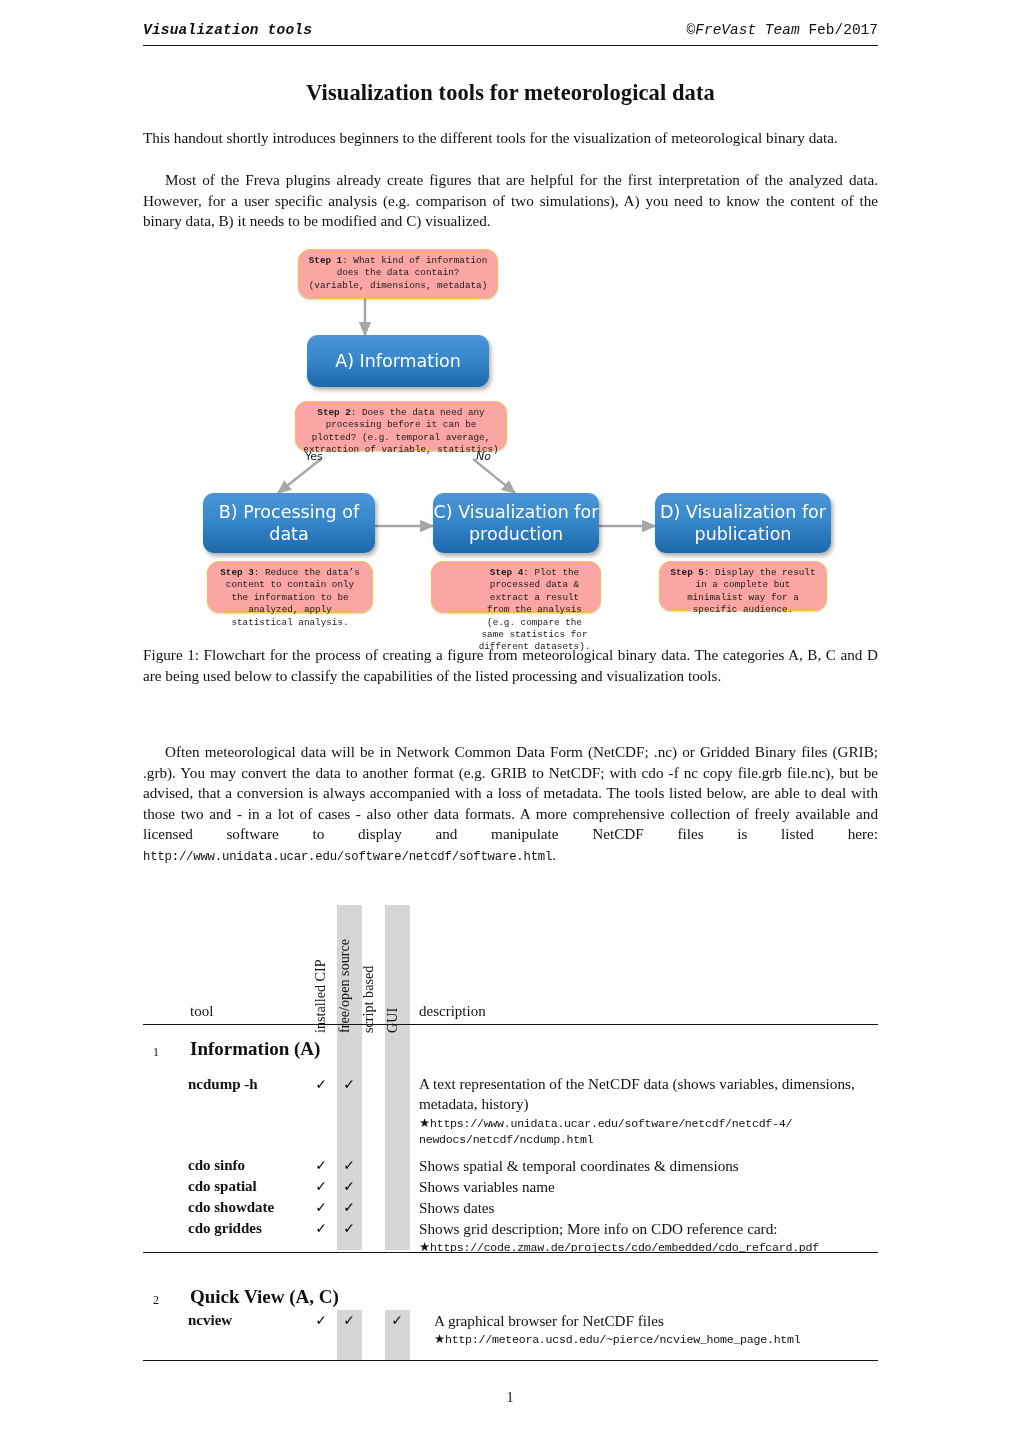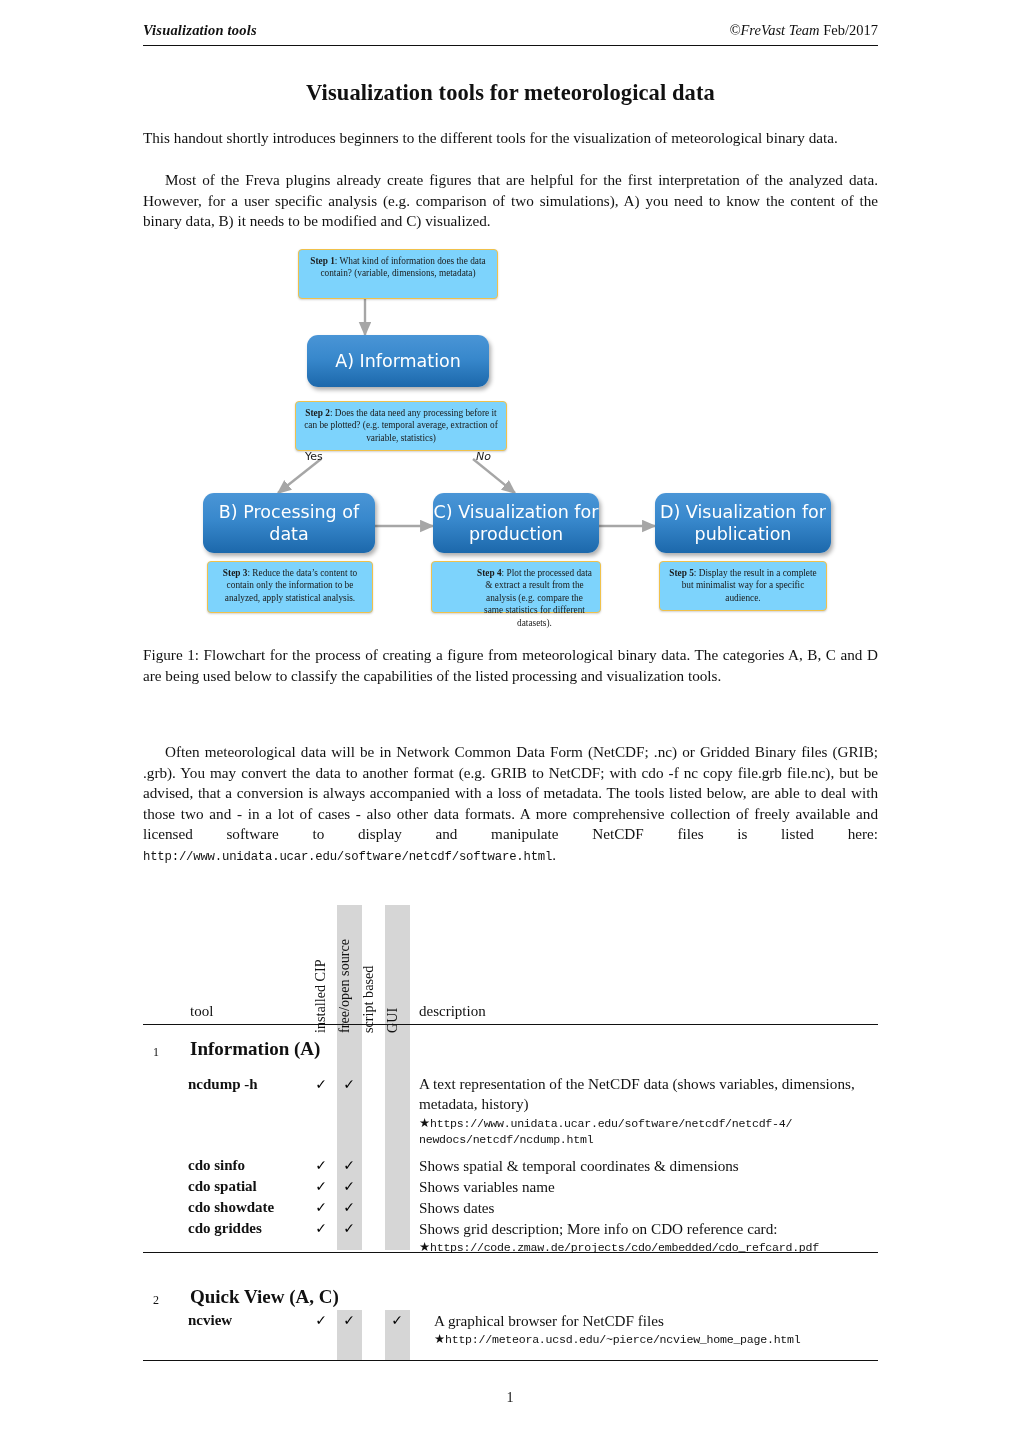--- a/index.html
+++ b/index.html
@@ -25,20 +25,21 @@
   
   .runhead {
     position: absolute;
     left: 143px;
     top: 22px;
     width: 735px;
     display: flex;
     justify-content: space-between;
     align-items: baseline;
     font-size: 14.5px;
+    font-family: Liberation Mono, monospace;
   }
   .runhead-left {
     font-style: italic;
     font-weight: bold;
     letter-spacing: .2px;
   }
   .runhead-right {
     font-size: 14.5px;
   }
   .runhead-right .cpy { font-style: italic; }
@@ -86,25 +87,25 @@
     left: 143px;
     top: 243px;
     width: 735px;
     height: 385px;
   }
   .fbox {
     position: absolute;
     box-sizing: border-box;
   }
   .step {
-    background: #7dd3fc;
+    background: #fca5a5;
     border: 1.4px solid #f0c14b;
-    border-radius: 4px;
+    border-radius: 12px;
     color: #1a1a1a;
-    font-family: Liberation Serif, serif;
+    font-family: Liberation Mono, monospace;
     font-size: 9.3px;
     line-height: 12.4px;
     text-align: center;
     padding: 5px 7px;
     box-shadow: 0 1px 2px rgba(0,0,0,.18);
   }
   .step b { font-weight: bold; }
   .blue {
     background: linear-gradient(to bottom, #4a95d6 0%, #3888cc 45%, #1c68ab 100%);
     border-radius: 11px;

